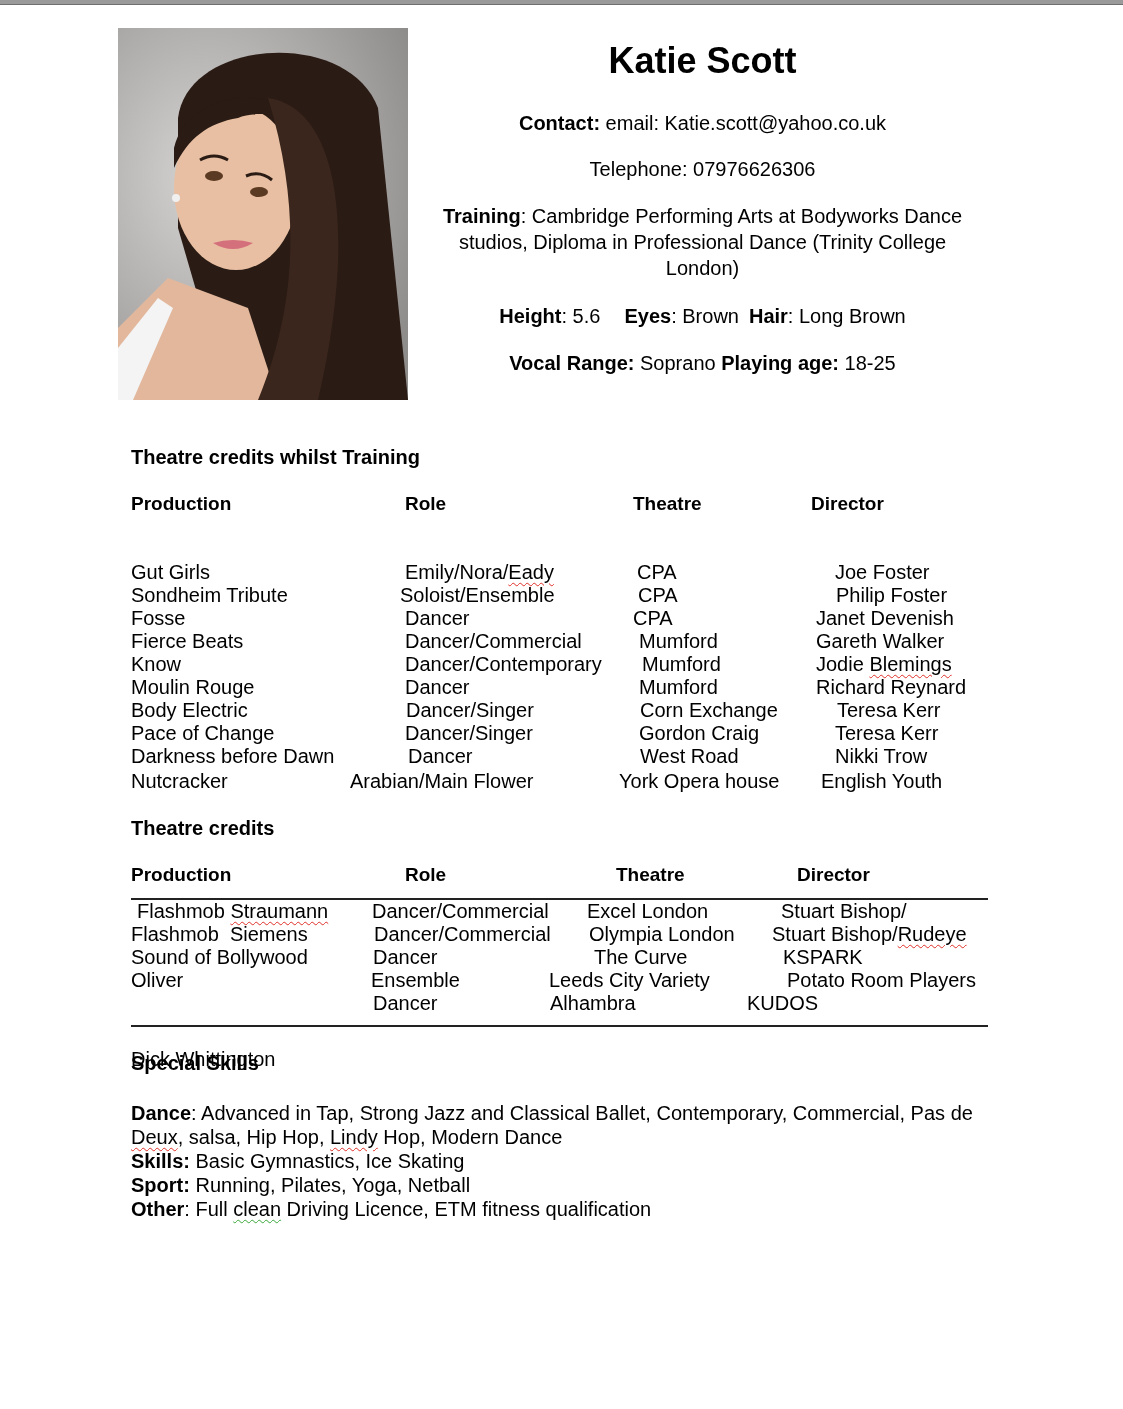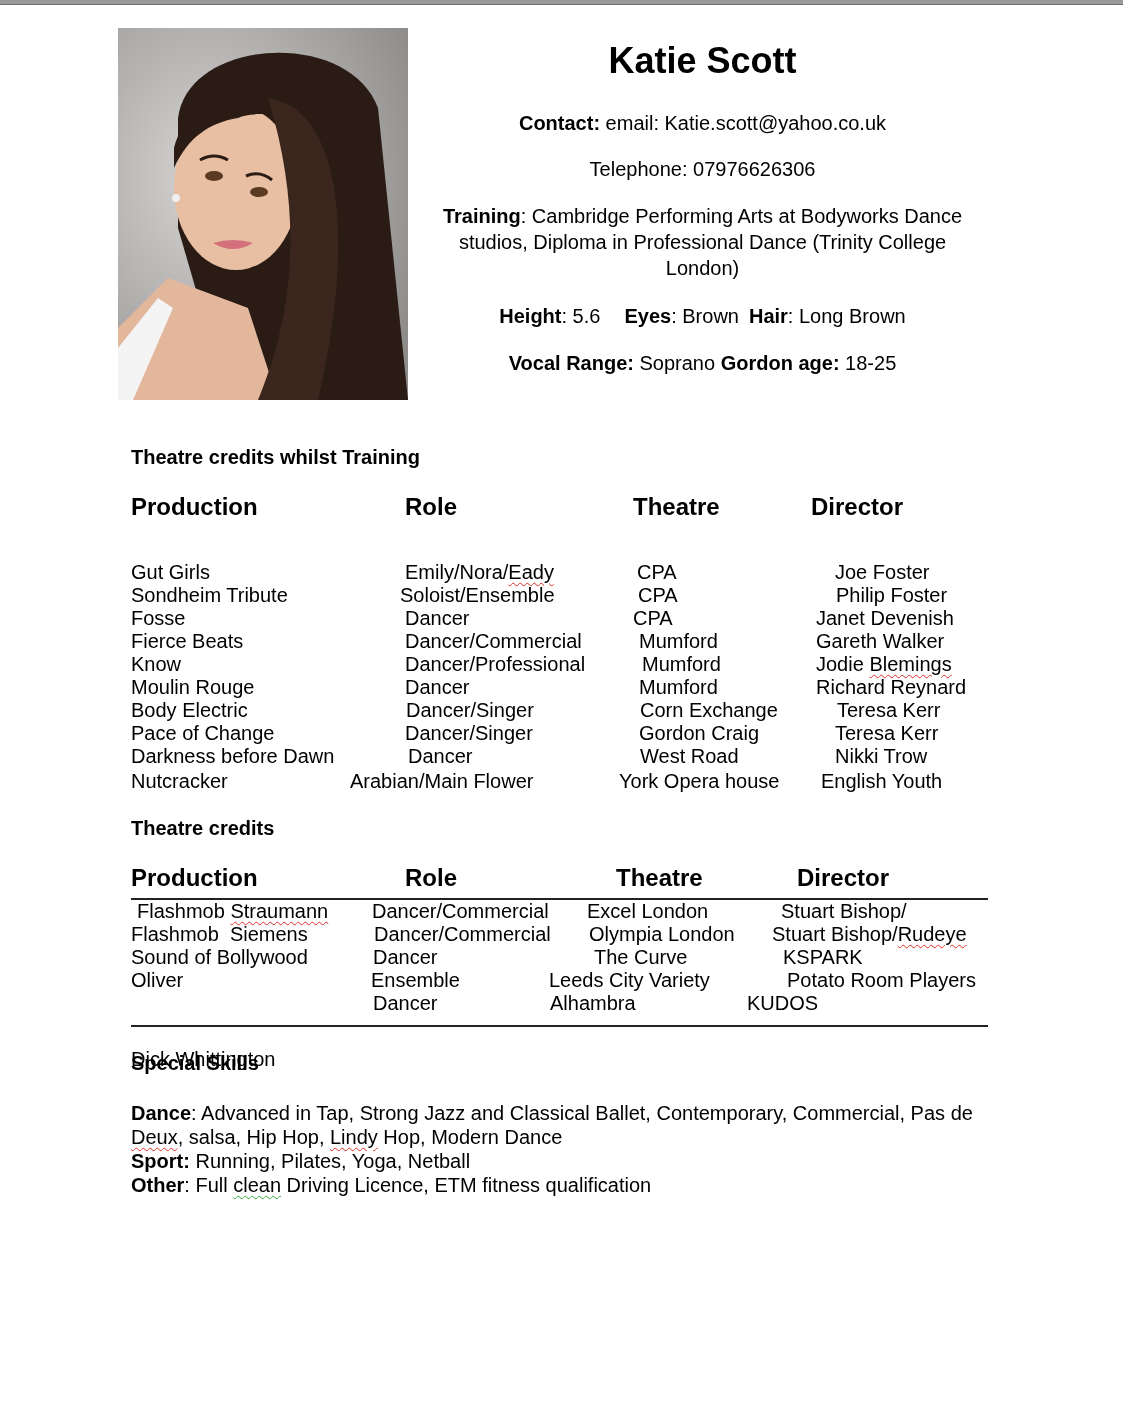--- a/index.html
+++ b/index.html
@@ -11,21 +11,21 @@
   .photo {
     position:absolute; left:118px; top:28px; width:290px; height:372px; overflow:hidden;
     background:linear-gradient(135deg,#b7b5b3 0%,#cfcdcb 35%,#a9a7a6 100%);
   }
   .photo svg { width:100%; height:100%; display:block; }
   .abs { position:absolute; white-space:nowrap; }
   .name { left:420px; width:565px; top:40px; text-align:center; font-size:36px; font-weight:bold; }
   .center { left:420px; width:565px; text-align:center; font-size:20px; line-height:26px; white-space:normal; }
   b { font-weight:bold; }
   .sec-title { font-size:20px; font-weight:bold; }
-  .col-h { font-size:24px; font-weight:bold; }
+  .col-h { font-size:19px; font-weight:bold; }
   .cell { font-size:20px; }
   .rule { position:absolute; left:131px; width:857px; height:0; border-top:2px solid #222; }
   .spell { text-decoration:underline wavy #e0302a; text-decoration-thickness:1px; text-underline-offset:3px; }
   .spell-g { text-decoration:underline wavy #3aa83a; text-decoration-thickness:1px; text-underline-offset:3px; }
   .skills { position:absolute; left:131px; top:1101px; width:870px; font-size:20px; line-height:24px; }
   .skills p { margin:0; }
 </style>
 </head>
 <body>
 
@@ -61,21 +61,21 @@
   <b>Contact:</b><span> email: Katie.scott@yahoo.co.uk</span>
 </div>
 <div class="abs center" style="top:156px;">Telephone: 07976626306</div>
 <div class="abs center" style="top:203px;">
   <b>Training</b><span>: Cambridge Performing Arts at Bodyworks Dance studios, Diploma in Professional Dance (Trinity College London)</span>
 </div>
 <div class="abs center" style="top:303px;">
   <b>Height</b><span>: 5.6</span><span style="display:inline-block;width:24px;"></span><b>Eyes</b><span>: Brown</span><span style="display:inline-block;width:10px;"></span><b>Hair</b><span>: Long Brown</span>
 </div>
 <div class="abs center" style="top:350px;">
-  <b>Vocal Range:</b><span> Soprano </span><b>Gordon age:</b><span> 18-25</span>
+  <b>Vocal Range:</b><span> Soprano </span><b>Playing age:</b><span> 18-25</span>
 </div>
 
 <div class="abs sec-title" style="left:131px;top:446px;">Theatre credits whilst Training</div>
 <div class="abs col-h" style="left:131px;top:493px;">Production</div>
 <div class="abs col-h" style="left:405px;top:493px;">Role</div>
 <div class="abs col-h" style="left:633px;top:493px;">Theatre</div>
 <div class="abs col-h" style="left:811px;top:493px;">Director</div>
 
 <div>
 
@@ -93,21 +93,21 @@
   <div class="abs cell" style="left:405px;top:607px;">Dancer</div>
   <div class="abs cell" style="left:633px;top:607px;">CPA</div>
   <div class="abs cell" style="left:816px;top:607px;">Janet Devenish</div>
 
   <div class="abs cell" style="left:131px;top:630px;">Fierce Beats</div>
   <div class="abs cell" style="left:405px;top:630px;">Dancer/Commercial</div>
   <div class="abs cell" style="left:639px;top:630px;">Mumford</div>
   <div class="abs cell" style="left:816px;top:630px;">Gareth Walker</div>
 
   <div class="abs cell" style="left:131px;top:653px;">Know</div>
-  <div class="abs cell" style="left:405px;top:653px;">Dancer/Professional</div>
+  <div class="abs cell" style="left:405px;top:653px;">Dancer/Contemporary</div>
   <div class="abs cell" style="left:642px;top:653px;">Mumford</div>
   <div class="abs cell" style="left:816px;top:653px;">Jodie <span class="spell">Blemings</span></div>
 
   <div class="abs cell" style="left:131px;top:676px;">Moulin Rouge</div>
   <div class="abs cell" style="left:405px;top:676px;">Dancer</div>
   <div class="abs cell" style="left:639px;top:676px;">Mumford</div>
   <div class="abs cell" style="left:816px;top:676px;">Richard Reynard</div>
 
   <div class="abs cell" style="left:131px;top:699px;">Body Electric</div>
   <div class="abs cell" style="left:406px;top:699px;">Dancer/Singer</div>
@@ -162,15 +162,16 @@
   <div class="abs cell" style="left:131px;top:1048px;">Dick Whittington</div>
   <div class="abs cell" style="left:373px;top:992px;">Dancer</div>
   <div class="abs cell" style="left:550px;top:992px;">Alhambra</div>
   <div class="abs cell" style="left:747px;top:992px;">KUDOS</div>
 </div>
 <div class="rule" style="top:1025px;"></div>
 
 <div class="abs sec-title" style="left:131px;top:1052px;">Special Skills</div>
 <div class="skills">
   <p><b>Dance</b>: Advanced in Tap, Strong Jazz and Classical Ballet, Contemporary, Commercial, Pas de <span class="spell">Deux</span>, salsa, Hip Hop, <span class="spell">Lindy</span> Hop, Modern Dance</p>
+  <p><b>Skills:</b><span> Basic Gymnastics, Ice Skating</span></p>
   <p><b>Sport:</b><span> Running, Pilates, Yoga, Netball</span></p>
   <p><b>Other</b>: Full <span class="spell-g">clean</span> Driving Licence, ETM fitness qualification</p>
 </div>
 
 </body></html>

